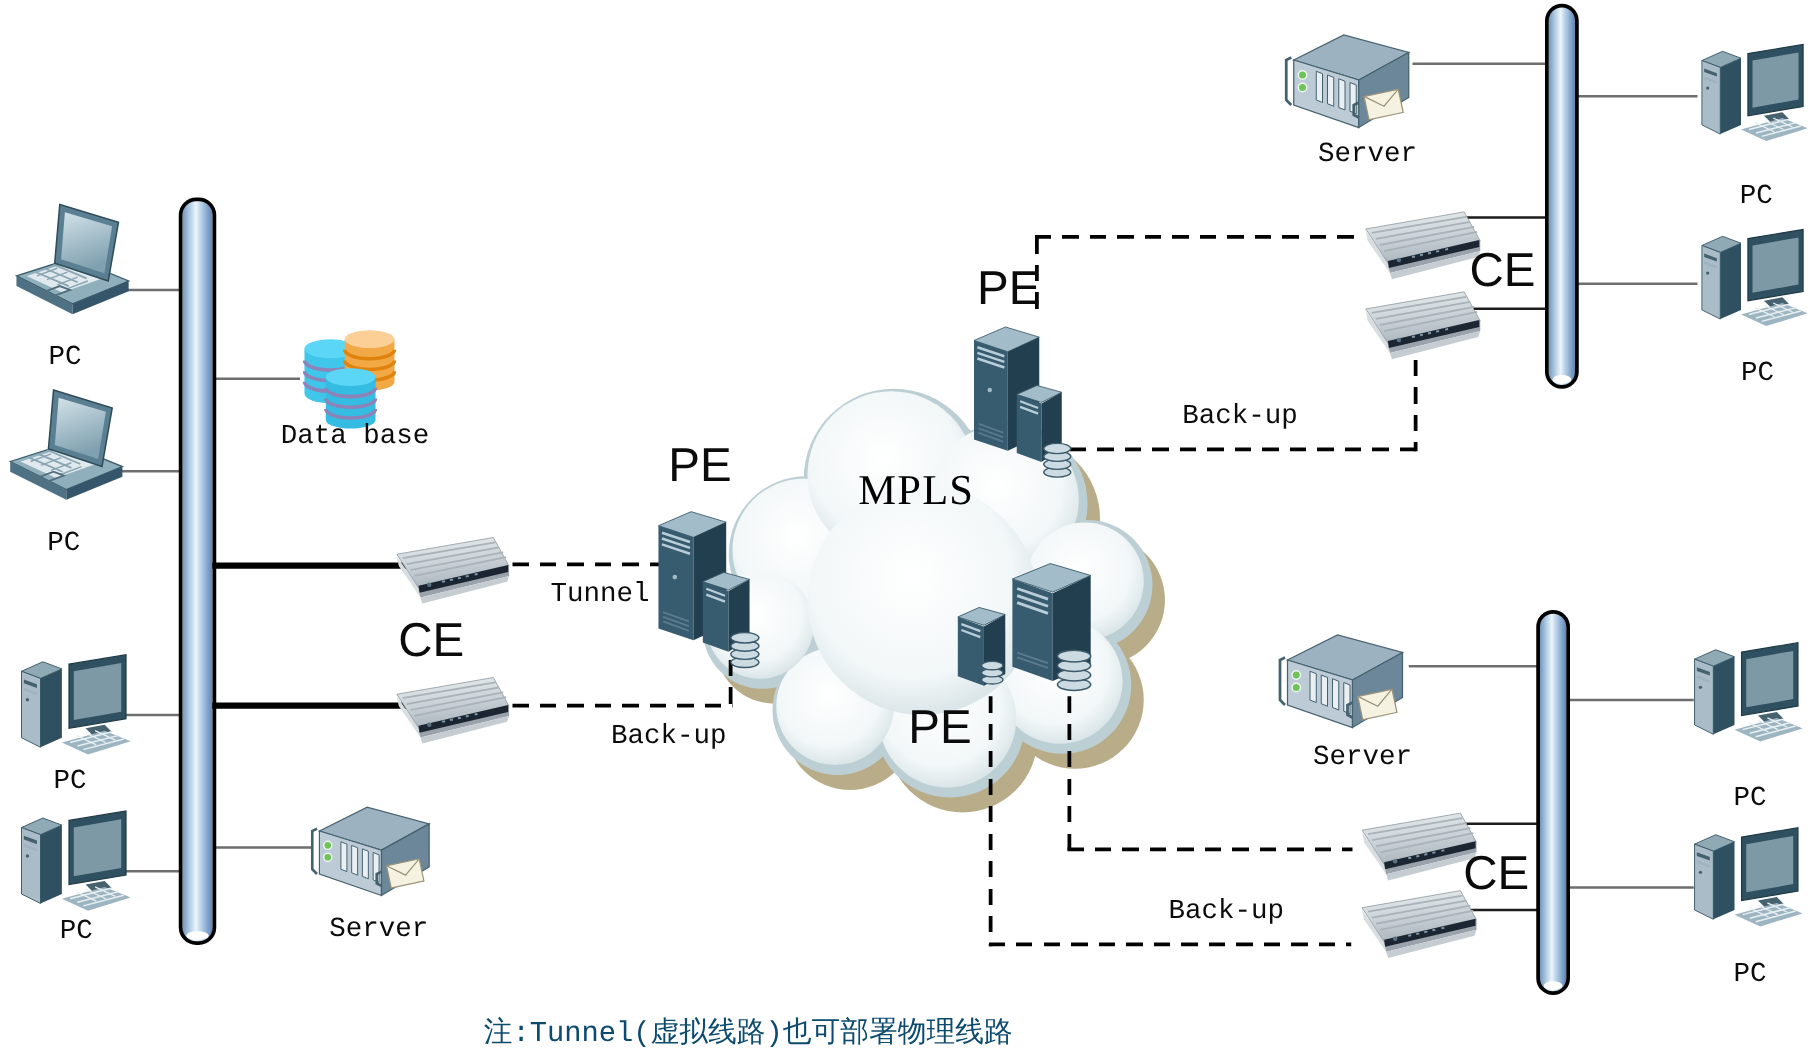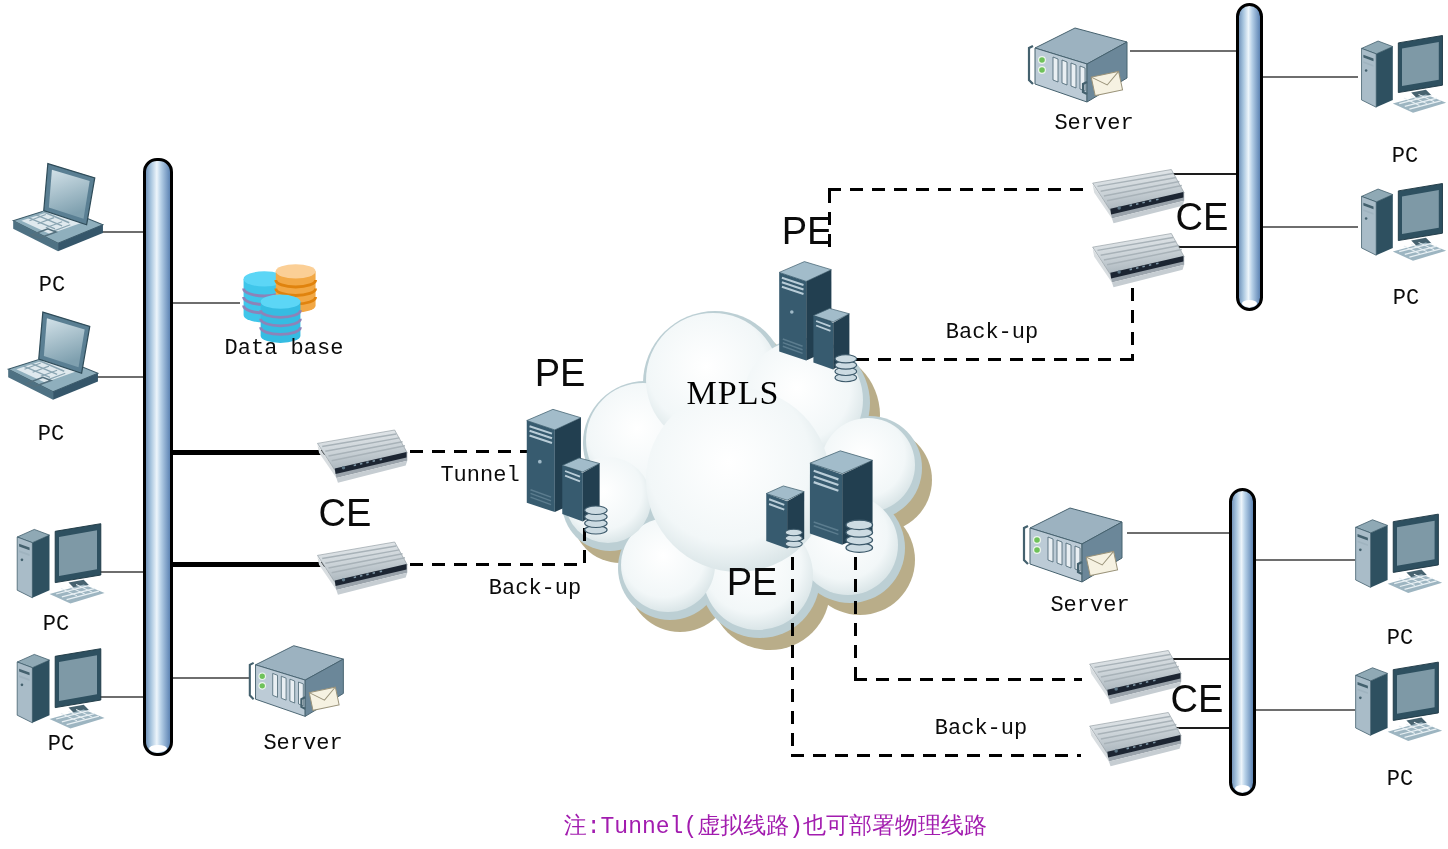--- a/index.html
+++ b/index.html
@@ -17,21 +17,21 @@
   .hline.thick{height:5px;background:#000;}
   .dash-h{position:absolute;height:3px;
           background:repeating-linear-gradient(to right,#000 0 13px,transparent 13px 22px);}
   .dash-v{position:absolute;width:3px;
           background:repeating-linear-gradient(to bottom,#000 0 13px,transparent 13px 22px);}
   .bus{position:absolute;border-radius:14px;border:3px solid #000;box-sizing:border-box;
        background:linear-gradient(90deg,#7596bc 0%,#a6c4de 20%,#edf5fb 45%,#b7d1e8 62%,#5d84b4 100%);}
   .bus::after{content:"";position:absolute;left:14%;right:14%;bottom:1px;height:7px;
        border-radius:50%;background:#fff;}
   .footnote{position:absolute;font-family:"Liberation Mono",monospace;font-size:23px;
-       color:#a21caf;text-align:right;}
+       color:#0c4a6e;text-align:left;}
 </style>
 </head>
 <body>
 
 <svg width="0" height="0" style="position:absolute" aria-hidden="true">
   <defs>
     <linearGradient id="lapScr" x1="0" y1="0" x2="0.3" y2="1">
       <stop offset="0" stop-color="#d3e2e9"></stop>
         <stop offset="1" stop-color="#7fa0af"></stop>
     </linearGradient>

